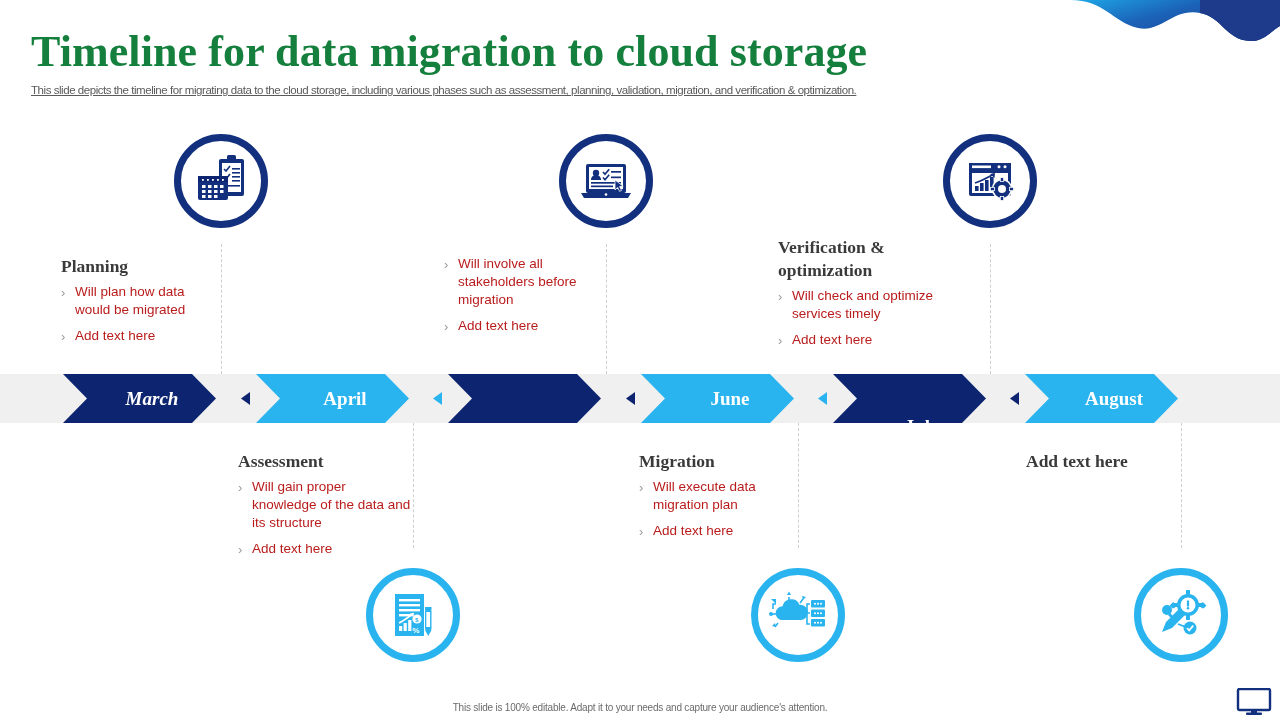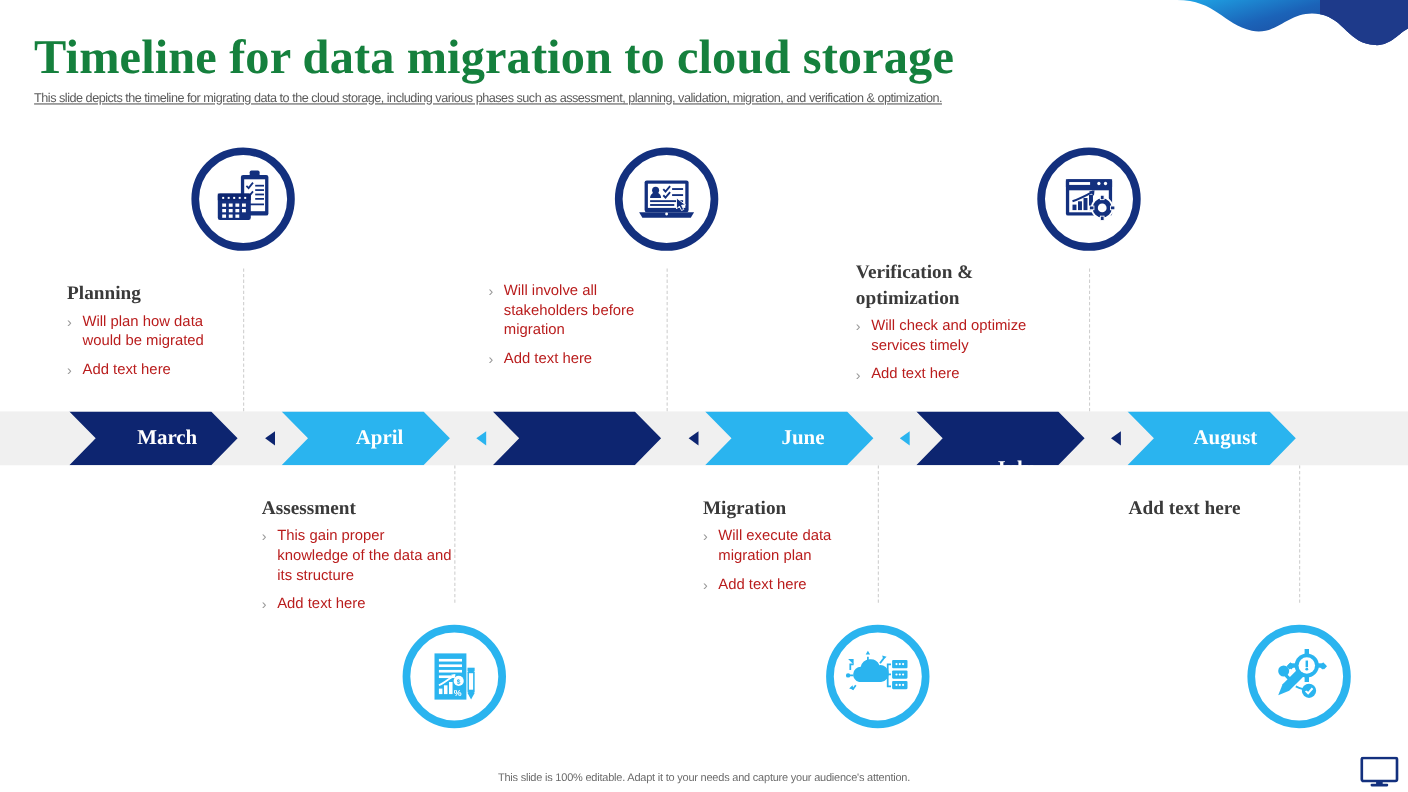--- a/index.html
+++ b/index.html
@@ -433,31 +433,31 @@
 
     <path d="M1025,0 L1154,0 L1178,24.5 L1154,49 L1025,49 L1049,24.5 Z" fill="#2ab4ef"></path>
 
     <path d="M250,18 L250,31 L241,24.5 Z" fill="#0d2570"></path>
     <path d="M442,18 L442,31 L433,24.5 Z" fill="#2ab4ef"></path>
     <path d="M635,18 L635,31 L626,24.5 Z" fill="#0d2570"></path>
     <path d="M827,18 L827,31 L818,24.5 Z" fill="#2ab4ef"></path>
     <path d="M1019,18 L1019,31 L1010,24.5 Z" fill="#0d2570"></path>
   </svg>
 
-  <div class="month-label" style="left:87px;  width:130px;">March</div>
+  <div class="month-label" style="left:87px;  width:130px;font-style:italic;">March</div>
   <div class="month-label" style="left:280px; width:130px;">April</div>
   <div class="month-label" style="left:665px; width:130px;">June</div>
   <div class="month-label" style="left:857px; width:130px;margin-top:28px;">July</div>
   <div class="month-label" style="left:1049px; width:130px;">August</div>
 
   <div class="phase" style="left:238px; top:450px; width:175px;">
     <div class="phase-title">Assessment</div>
     <div class="bullet-row">
       <span class="bullet-chev">›</span>
-      <span class="bullet-text">This gain proper knowledge of the data and its structure</span>
+      <span class="bullet-text">Will gain proper knowledge of the data and its structure</span>
     </div>
     <div class="bullet-row">
       <span class="bullet-chev">›</span>
       <span class="bullet-text">Add text here</span>
     </div>
   </div>
 
   <div class="phase" style="left:639px; top:450px; width:160px;">
     <div class="phase-title">Migration</div>
     <div class="bullet-row">

